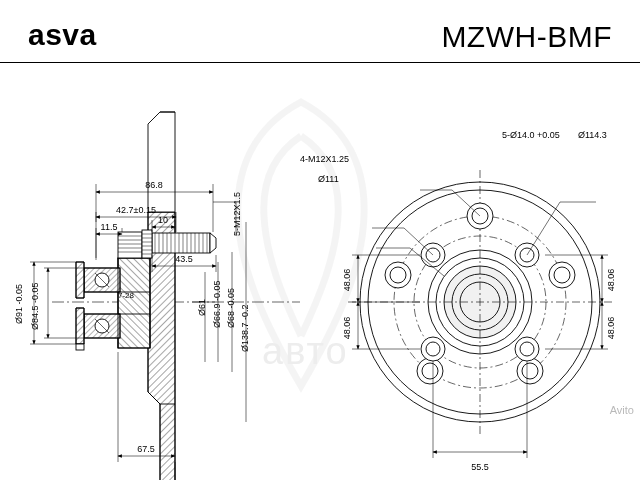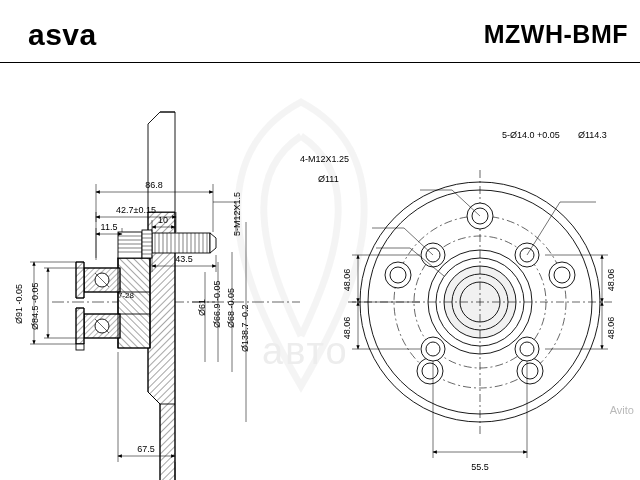--- a/index.html
+++ b/index.html
@@ -25,24 +25,24 @@
     position: absolute;
     left: 28px;
     top: 18px;
     font-size: 30px;
     font-weight: bold;
     letter-spacing: 0.5px;
     font-family: "Liberation Sans", sans-serif;
   }
   .partno {
     position: absolute;
-    right: 12px;
+    right: 28px;
     top: 20px;
-    font-size: 25px;
-    font-weight: bold;
+    font-size: 30px;
+    font-weight: normal;
     letter-spacing: 0.5px;
     font-family: "Liberation Sans", sans-serif;
   }
   .rule {
     position: absolute;
     left: 0;
     top: 62px;
     width: 640px;
     height: 1px;
     background: #000;

